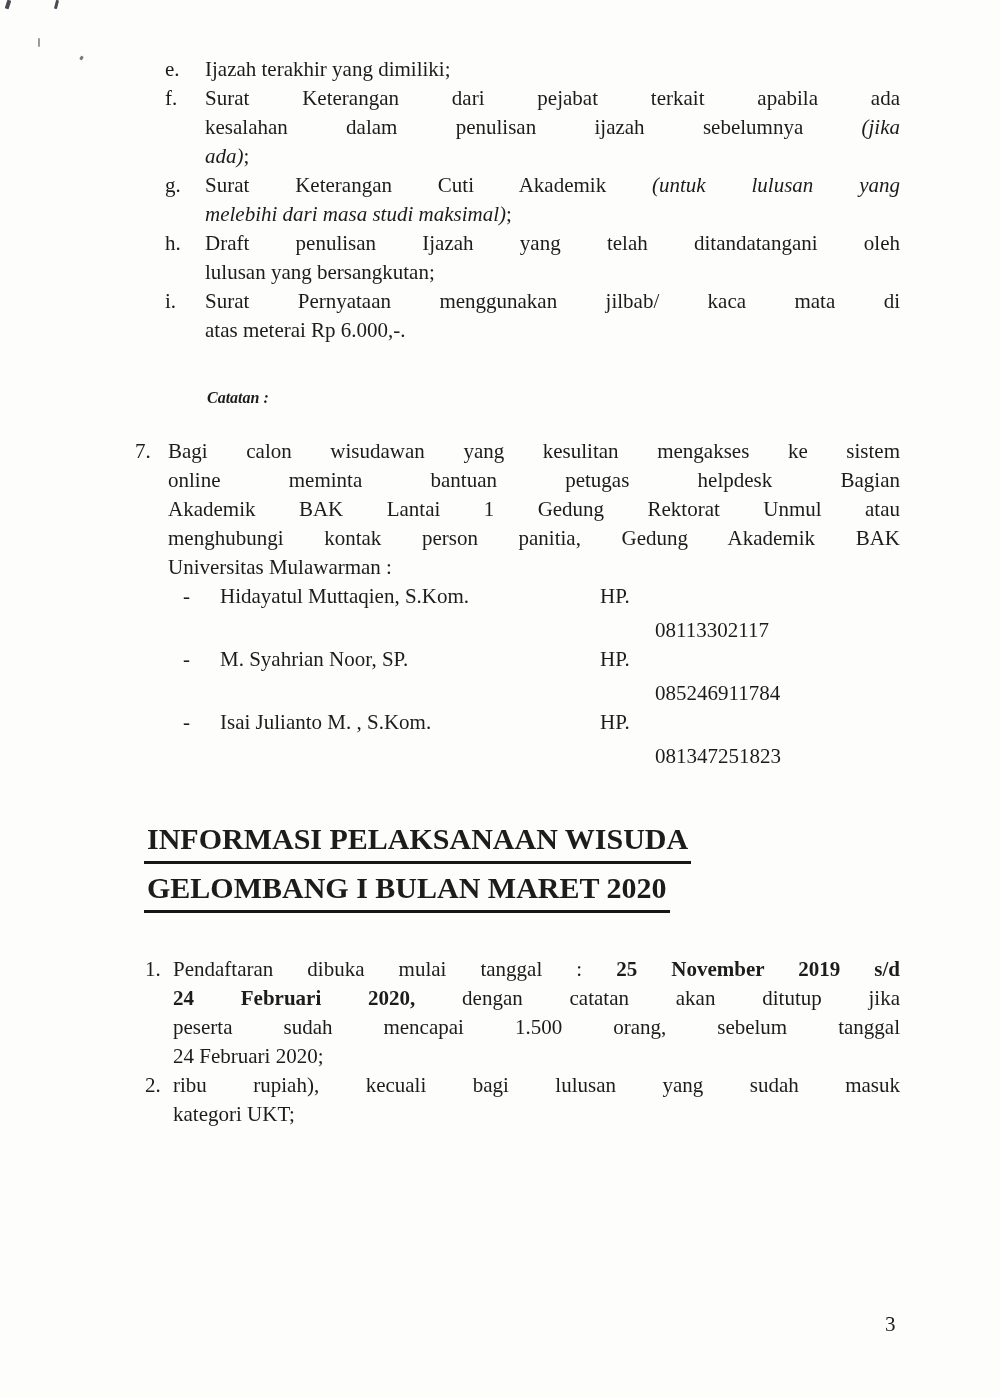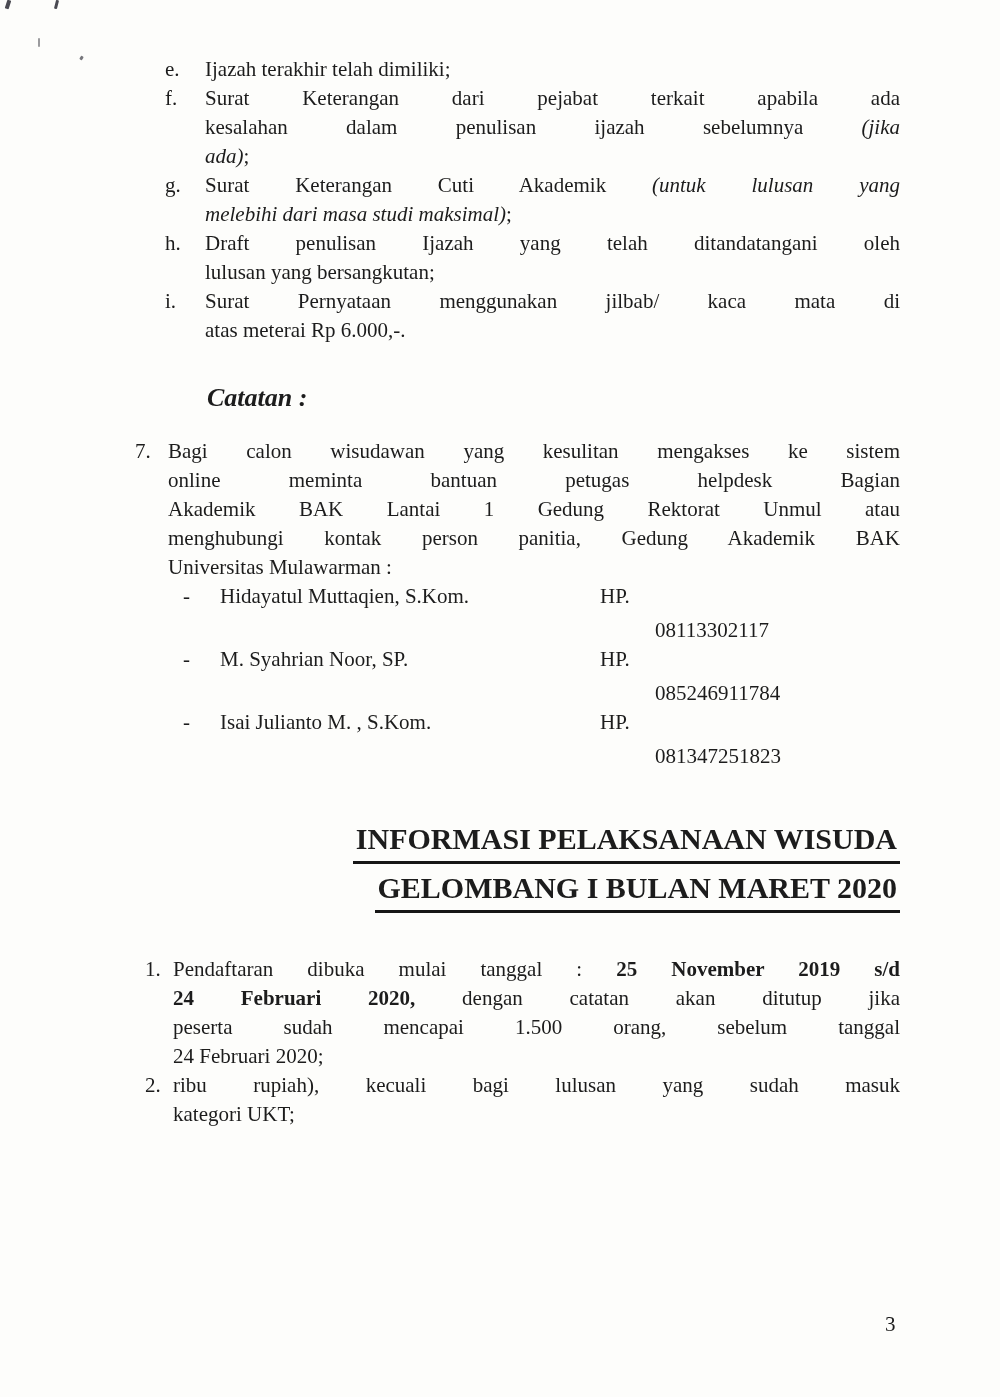--- a/index.html
+++ b/index.html
@@ -18,36 +18,36 @@
   .jline { text-align:justify; text-align-last:justify; }
   .jline.last { text-align:justify; text-align-last:auto; }
 
   
   .lrow { display:flex; }
   .lmark { flex:none; width:40px; margin-left:35px; }
   .ltext { width:695px; }
 
   
   .note { margin-left:77px; width:695px; margin-top:36px;
-          font-weight:bold; font-style:italic; font-size:26px; line-height:34px; }
+          font-weight:bold; font-style:italic; font-size:16px; line-height:34px; }
   .note-title { text-align:left; }
 
   
   .item7 { margin-top:22px; display:flex; }
   .n7mark { flex:none; width:33px; margin-left:5px; }
   .n7text { width:732px; }
   .contacts { margin-left:53px; margin-top:0; }
   .contact-row { display:flex; }
   .cdash { flex:none; width:37px; }
   .cname { flex:none; width:380px; }
   .chp   { flex:none; width:55px; }
   .cnum  { flex:1;margin-top:34px; }
 
   
-  .heading { margin-top:48px; text-align:right; padding-left:14px;
+  .heading { margin-top:48px; text-align:left; padding-left:14px;
              font-weight:bold; font-size:30px; line-height:40px; }
   .hline { display:inline-block; border-bottom:3px solid #161616; padding:0 3px 2px 3px; }
   .hline2 { margin-top:4px; }
 
   
   .numlist { margin-top:42px; }
   .nrow { display:flex; }
   .nmark { flex:none; width:28px; margin-left:15px; }
   .ntext { width:727px; }
 
@@ -69,21 +69,21 @@
   <span class="artifact a2"></span>
   <span class="artifact a3"></span>
   <span class="artifact a4"></span>
 
   <div class="content">
 
     <div class="letter-list">
       <div class="lrow">
         <span class="lmark">e.</span>
         <div class="ltext">
-            <div class="jline last"><span>Ijazah terakhir telah dimiliki;</span></div>
+            <div class="jline last"><span>Ijazah terakhir yang dimiliki;</span></div>
           </div>
       </div>
       <div class="lrow">
         <span class="lmark">f.</span>
         <div class="ltext">
             <div class="jline"><span>Surat Keterangan dari pejabat terkait apabila ada</span></div>
             <div class="jline"><span>kesalahan dalam penulisan ijazah sebelumnya </span><span class="it">(jika</span></div>
             <div class="jline last"><span class="it">ada)</span><span>;</span></div>
           </div>
       </div>

